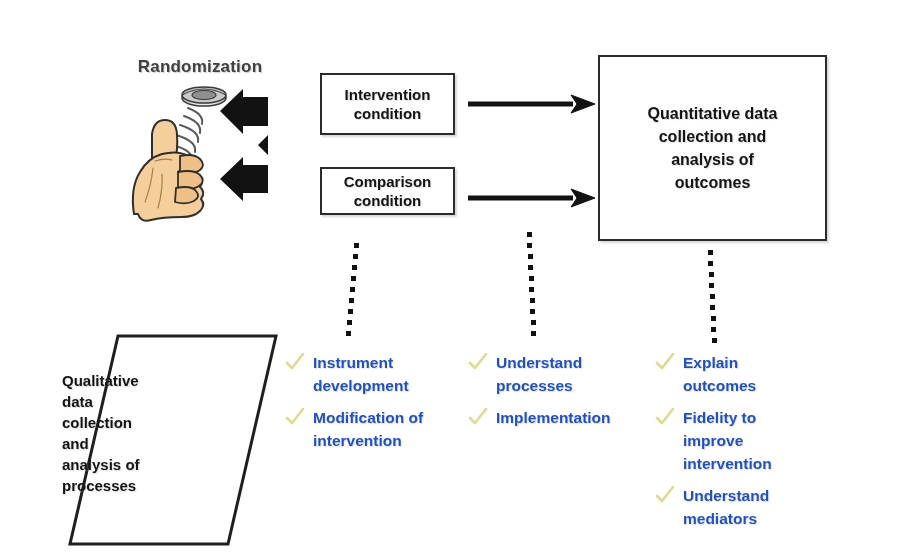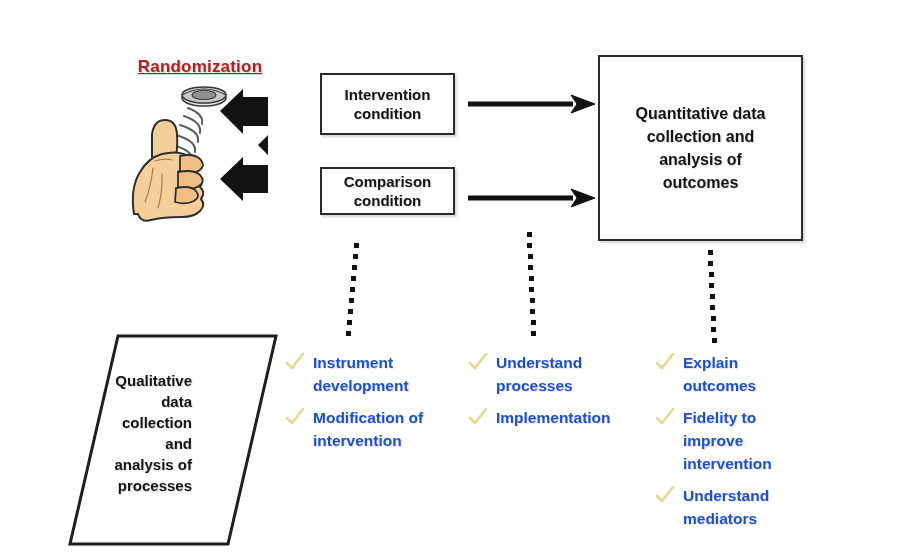--- a/index.html
+++ b/index.html
@@ -20,23 +20,22 @@
   
   #randomization-label {
     position: absolute;
     left: 110px;
     top: 57px;
     width: 180px;
     text-align: center;
     font-size: 17px;
     font-weight: bold;
     letter-spacing: .2px;
-    color: #b91c1c;
+    color: #404040;
     text-shadow: 1px 1px 1px rgba(120,120,120,.35);
-    text-decoration: underline;
   }
 
   
   #hand-illustration {
     position: absolute;
     left: 118px;
     top: 82px;
     width: 130px;
     height: 145px;
   }
@@ -58,39 +57,39 @@
     box-shadow: 2px 2px 2px rgba(140,140,140,.35);
     text-shadow: 1px 1px 1px rgba(150,150,150,.30);
   }
   #box-intervention {
     left: 320px; top: 73px; width: 135px; height: 62px;
   }
   #box-comparison {
     left: 320px; top: 167px; width: 135px; height: 48px;
   }
   #box-quantitative {
-    left: 598px; top: 55px; width: 205px; height: 186px;
+    left: 598px; top: 55px; width: 229px; height: 186px;
     font-size: 16px; line-height: 1.45;
     padding: 0 12px;
   }
 
   
   #box-qualitative-wrap {
     position: absolute;
     left: 58px;
     top: 330px;
     width: 230px;
     height: 220px;
   }
   #qual-text {
     position: absolute;
     left: 62px;
     top: 370px;
     width: 130px;
-    text-align: right;
+    text-align: left;
     font-weight: bold;
     font-size: 15px;
     line-height: 1.4;
     color: #141414;
     text-shadow: 1px 1px 1px rgba(150,150,150,.32);
   }
 
   
   .check-col {
     position: absolute;

